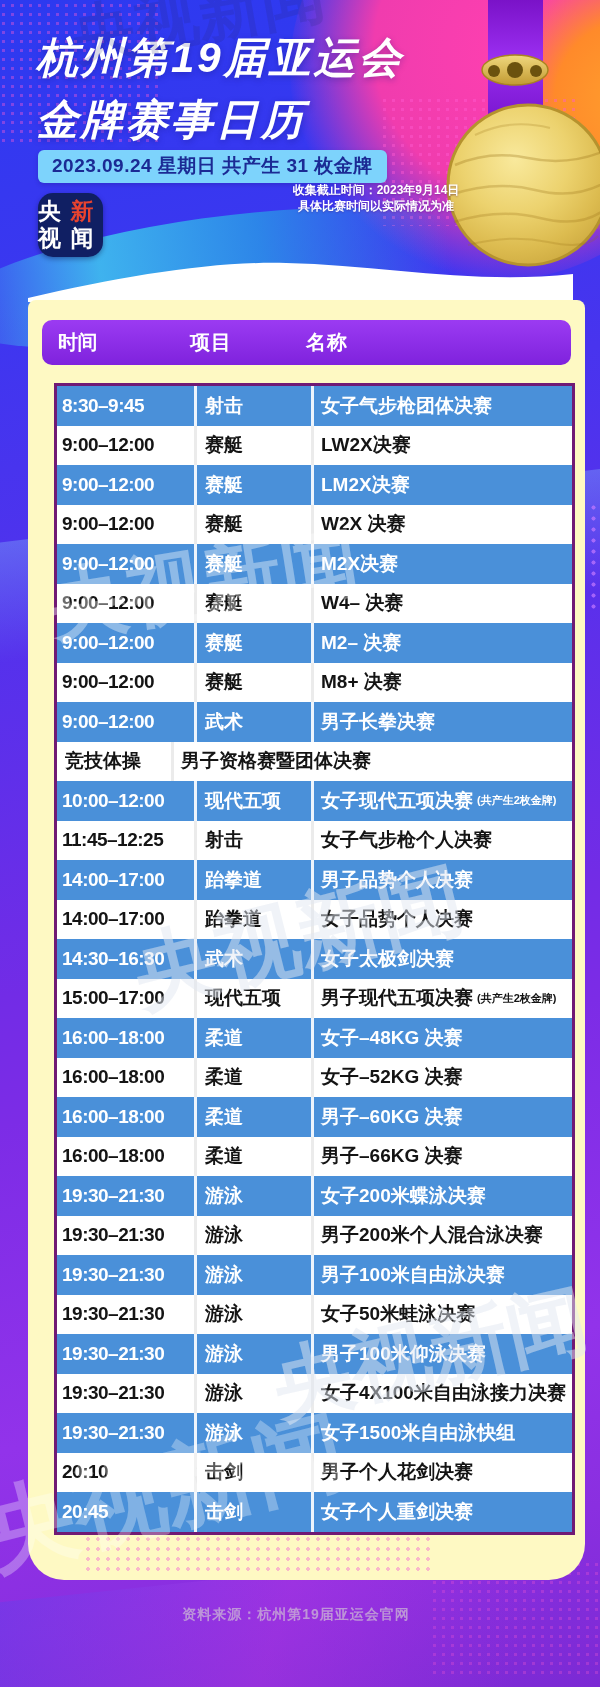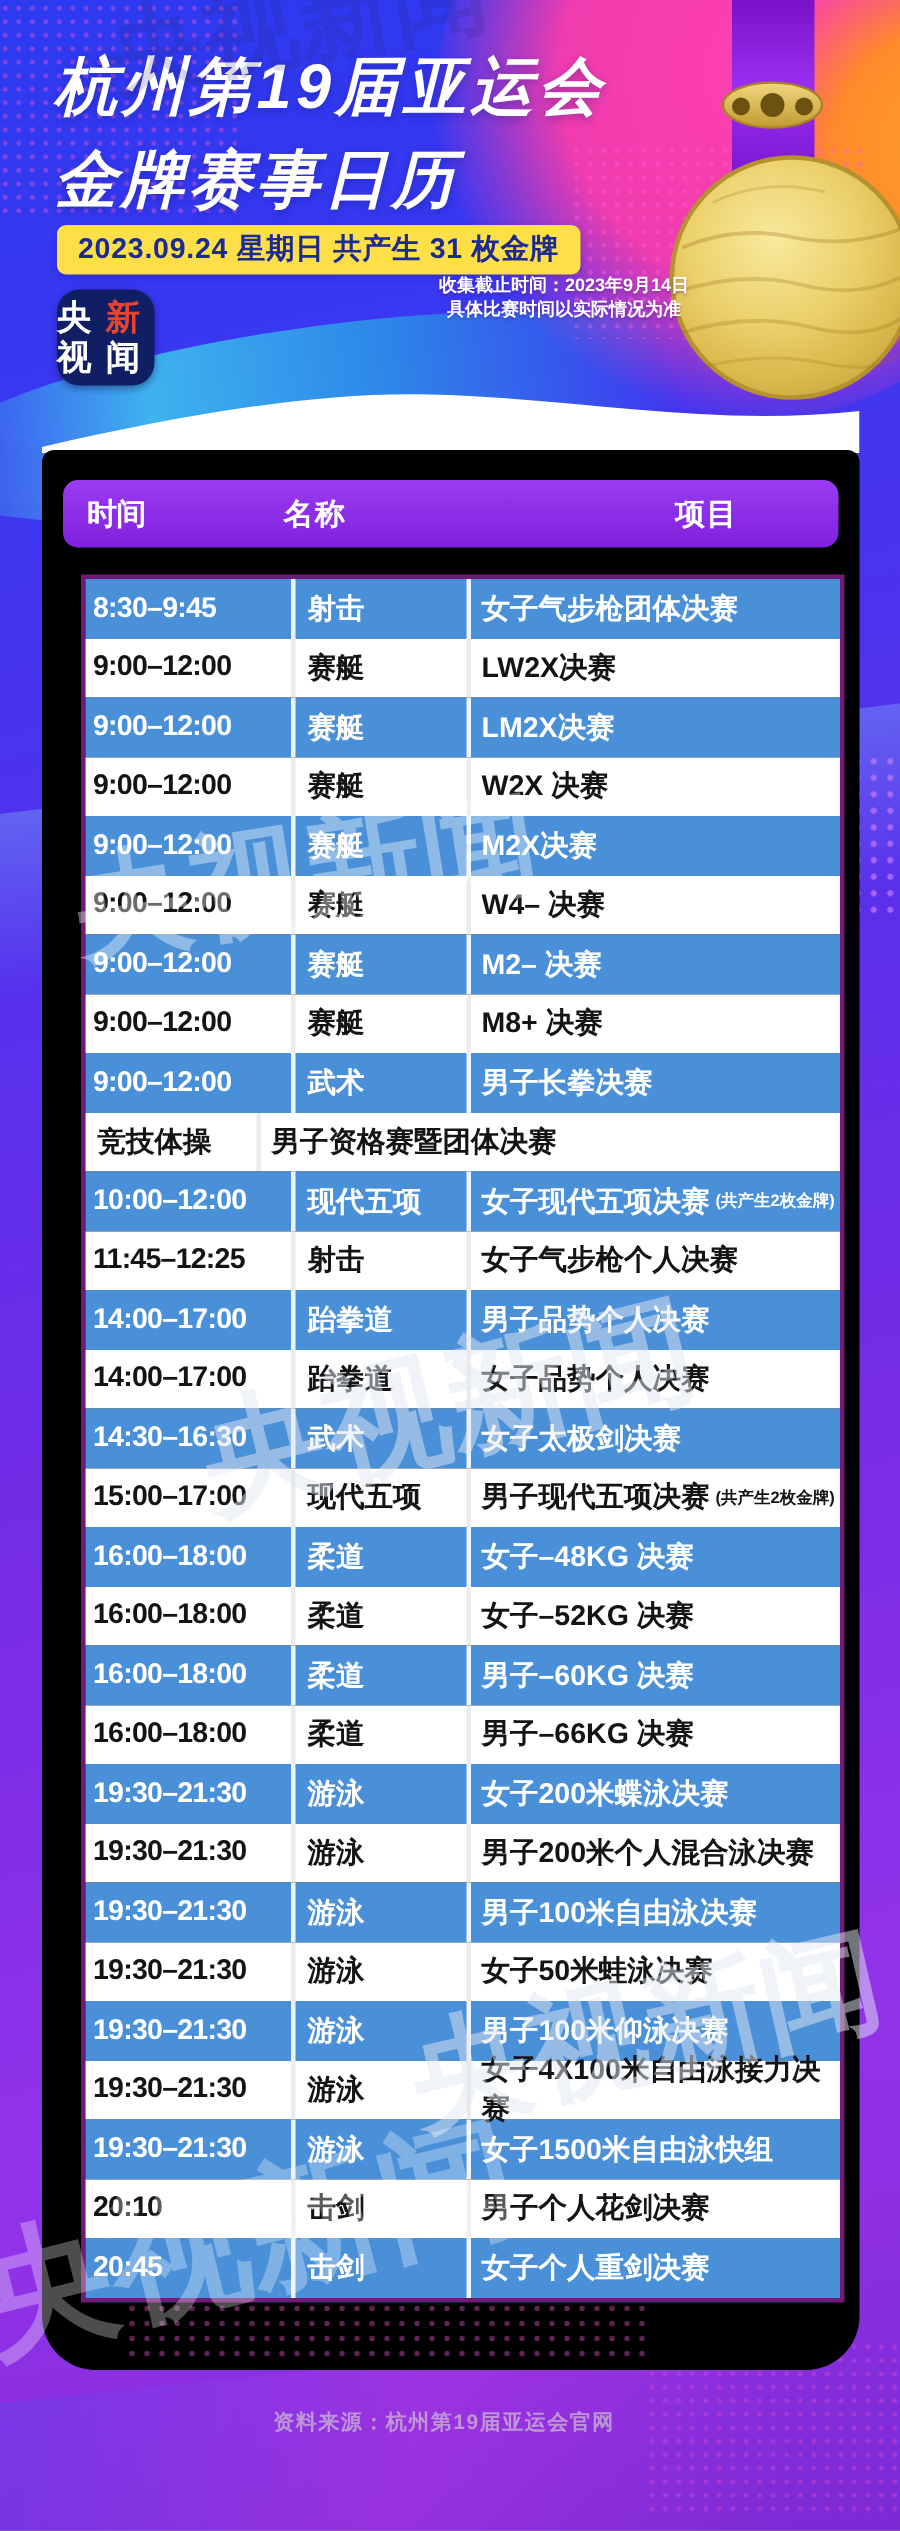--- a/index.html
+++ b/index.html
@@ -29,34 +29,34 @@
     background:linear-gradient(180deg, rgba(150,225,255,.28), rgba(150,225,255,0));}
   .bottom-streak{left:-40px;top:1570px;width:700px;height:140px;transform:rotate(-6deg);
     background:linear-gradient(115deg, rgba(70,70,240,.35) 0%, rgba(200,60,230,.30) 45%, rgba(120,40,220,0) 80%);}
   
   .medal-svg{left:430px;top:0;}
   
   .title{left:36px;color:#ffffff;font-weight:800;font-size:42px;letter-spacing:3px;
     text-shadow:0 2px 6px rgba(20,20,120,.35);white-space:nowrap;font-style:italic;}
   .title1{top:30px;}
   .title2{top:92px;}
-  .date-banner{left:38px;top:150px;background:#fde047;border-radius:6px;
+  .date-banner{left:38px;top:150px;background:#7dd3fc;border-radius:6px;
     padding:3px 14px 4px 14px;font-size:19px;font-weight:800;color:#1b2a94;
     letter-spacing:.5px;white-space:nowrap;box-shadow:0 2px 4px rgba(30,20,120,.25);}
   .note{left:283px;top:182px;width:186px;text-align:center;color:#ffffff;
     font-size:12px;font-weight:700;line-height:16px;text-shadow:0 1px 2px rgba(80,20,120,.4);}
   .logo{left:38px;top:193px;width:65px;height:64px;background:#101f63;border-radius:15px;
     display:flex;align-items:center;justify-content:center;
     box-shadow:0 2px 5px rgba(10,10,60,.4);}
   .logo div{font-size:23px;font-weight:800;line-height:27px;color:#ffffff;letter-spacing:1px;}
   .logo .xin{color:#e8432f;}
   
   .wave-svg{left:28px;top:257px;}
-  .card{left:28px;top:300px;width:545px;height:1280px;background:#000000;
-    border-radius:8px 8px 36px 36px;}
+  .card{left:28px;top:300px;width:545px;height:1280px;background:#fef9c3;
+    border-radius:8px 8px 36px 36px;padding-left:12px;}
   .band{position:absolute;left:14px;right:14px;top:20px;height:45px;border-radius:10px;
     background:linear-gradient(180deg,#9b3bf2,#7f22dd);display:flex;align-items:center;
     color:#ffffff;font-size:20px;font-weight:700;letter-spacing:1px;}
   .etable{position:absolute;left:26px;right:10px;top:83px;border:3px solid #701a75;}
   .row{display:flex;height:39.5px;align-items:center;font-weight:700;font-size:19px;}
   .row.blue{background:#4a90d9;color:#ffffff;}
   .row.white{background:#ffffff;color:#141414;}
   .cell{height:100%;display:flex;align-items:center;box-sizing:border-box;}
   .c-time{width:140px;padding-left:5px;letter-spacing:-0.5px;}
   .c-sport{width:117px;padding-left:8px;}
@@ -135,22 +135,22 @@
   <div>央视</div>
   <div><span class="xin">新</span><span>闻</span></div>
 </div>
 
 <svg class="abs wave-svg" width="545" height="45" viewBox="0 0 545 45">
   <path d="M0,45 L0,41 C 95,19 185,4 258,6 C 355,8 445,28 545,17 L545,45 Z" fill="#ffffff"></path>
 </svg>
 <div class="abs card">
   <div class="band grid">
     <div class="cell c-time">时间</div>
+    <div class="cell c-sport">项目</div>
     <div class="cell c-name">名称</div>
-    <div class="cell c-sport">项目</div>
   </div>
   <div class="etable">
       <div class="row blue">
     <div class="cell c-time">8:30–9:45</div>
     <div class="cell c-sport">射击</div>
     <div class="cell c-name">
           <span>女子气步枪团体决赛</span>
           <span class="gold-note"></span>
         </div>
   </div>

